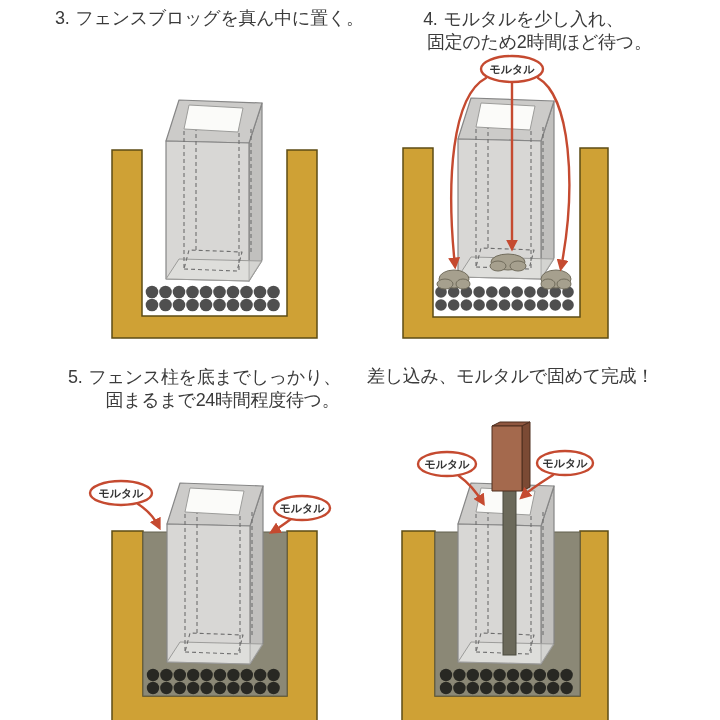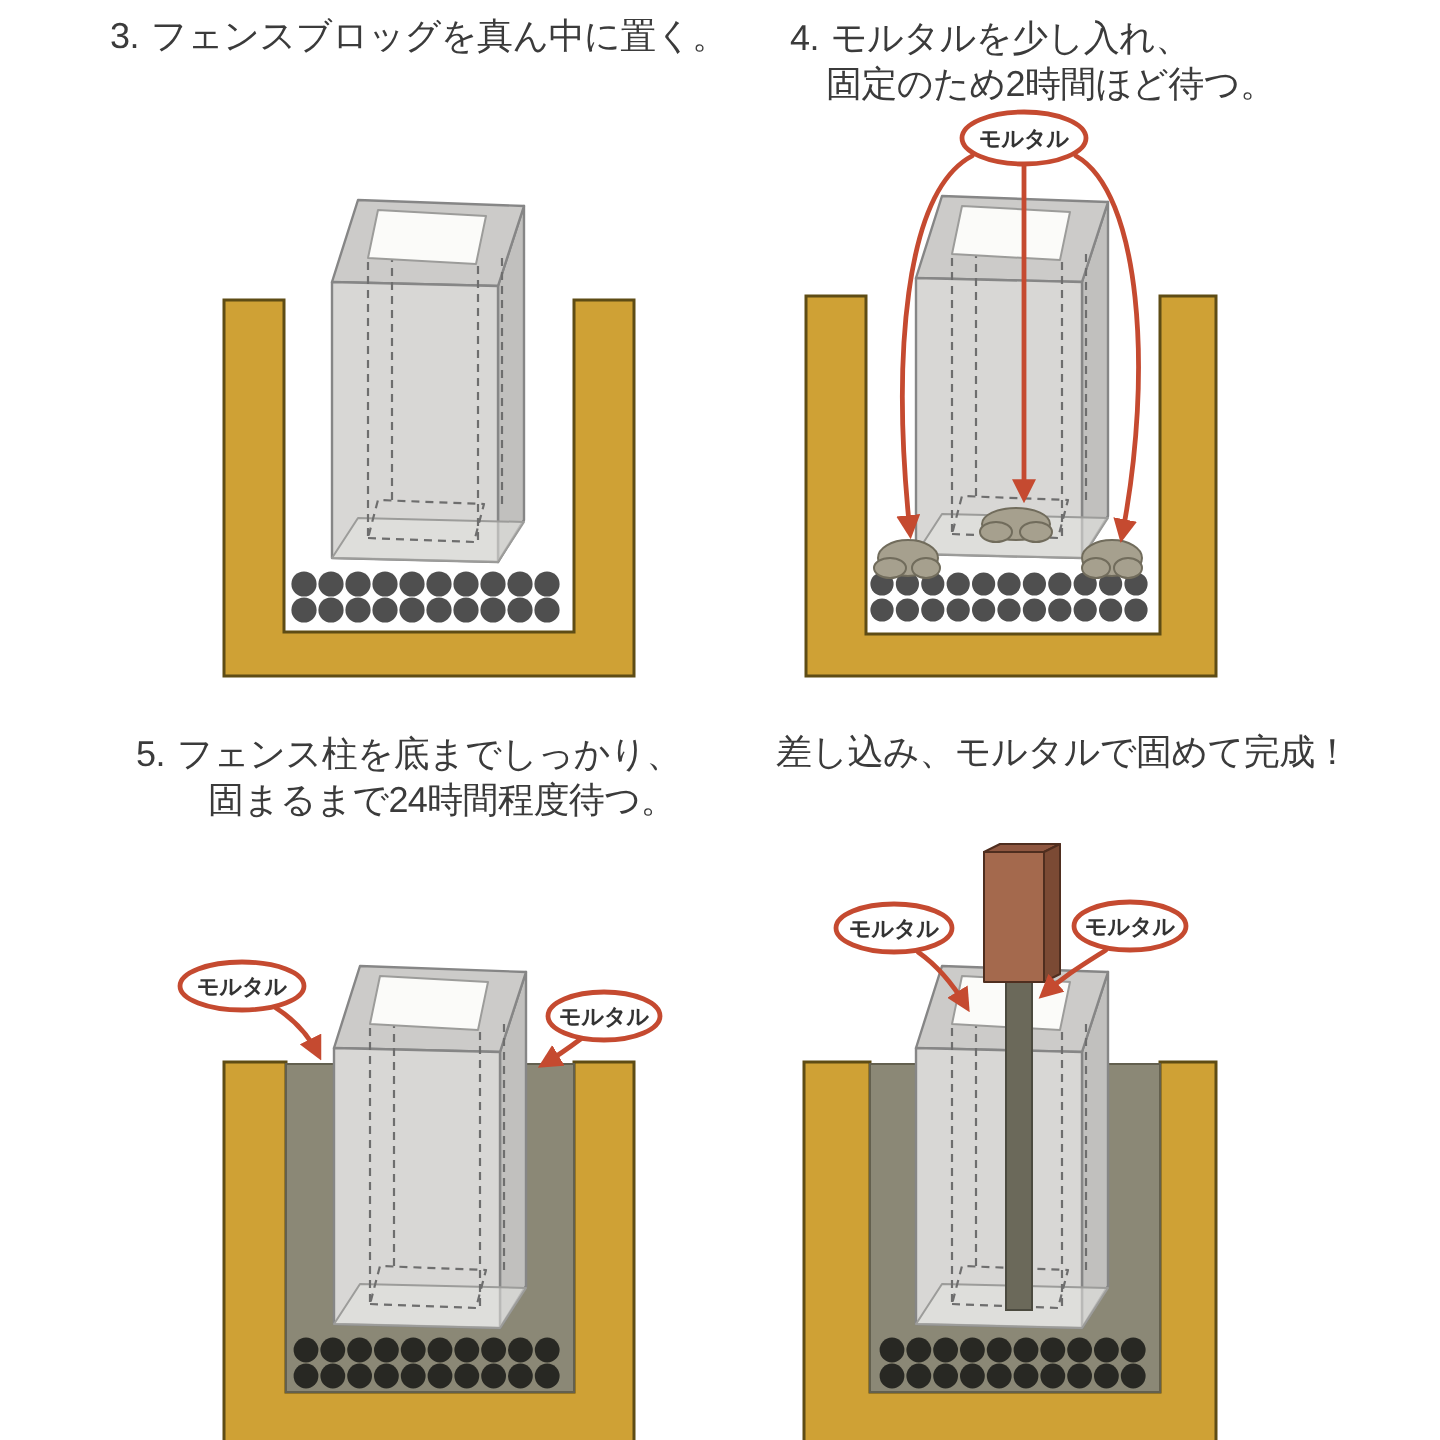--- a/index.html
+++ b/index.html
@@ -1,18 +1,18 @@
 <!DOCTYPE html>
 <html><head>
 <meta charset="utf-8">
 <style>
   html,body{margin:0;padding:0;background:#ffffff;}
   body{width:720px;height:720px;position:relative;overflow:hidden;
        font-family:"Liberation Sans","DejaVu Sans",sans-serif;}
-  .panel{position:absolute;width:360px;height:360px;}
+  .panel{position:absolute;width:360px;height:360px;text-align:center;}
   .illu{position:absolute;left:0;top:0;width:360px;height:360px;display:block;}
   .head{position:absolute;z-index:2;font-size:18px;line-height:23px;color:#3b3b3b;
         white-space:nowrap;letter-spacing:-0.3px;}
   .num{margin-right:6px;}
   .bubble{fill:#ffffff;stroke:#c54a30;stroke-width:2.4;}
   .btxt{font-size:11px;font-weight:bold;fill:#333333;text-anchor:middle;
         font-family:"Liberation Sans","DejaVu Sans",sans-serif;}
   .arrow{fill:none;stroke:#c54a30;stroke-width:2.4;stroke-linecap:round;}
   .blob ellipse{fill:#a6a08e;stroke:#716c5c;stroke-width:1;}
   .soil{fill:#cfa135;stroke:#5e4c15;stroke-width:1.5;}
@@ -71,21 +71,21 @@
         <circle cx="260" cy="305" r="6.3"></circle>
         <circle cx="273.5" cy="305" r="6.3"></circle>
       </g>
     <use href="#fence-block"></use>
   </svg>
 </div>
 
 <div class="panel" style="left:360px;top:0">
   <div class="head" style="left:35px;top:8px">
     <div><span class="num">4.</span><span>モルタルを少し入れ、</span></div>
-    <div style="margin-left:18px">固定のため2時間ほど待つ。</div>
+    <div style="margin-left:32px">固定のため2時間ほど待つ。</div>
   </div>
   <svg class="illu" viewBox="0 0 360 360">
     <path class="soil" d="M43,148 H73 V317 H220 V148 H248 V338 H43 Z"></path>
     <g fill="#4f4f4f">
         <circle cx="81" cy="292" r="5.8"></circle>
         <circle cx="93.7" cy="292" r="5.8"></circle>
         <circle cx="106.4" cy="292" r="5.8"></circle>
         <circle cx="119.1" cy="292" r="5.8"></circle>
         <circle cx="131.8" cy="292" r="5.8"></circle>
         <circle cx="144.5" cy="292" r="5.8"></circle>
@@ -165,21 +165,21 @@
     <path class="arrow" marker-end="url(#arrowhead)" d="M291,159 C283,165 277,169 272,172"></path>
     <ellipse class="bubble" cx="121" cy="133" rx="31" ry="12"></ellipse>
     <text class="btxt" x="121" y="137">モルタル</text>
     <ellipse class="bubble" cx="302" cy="148" rx="28" ry="12"></ellipse>
     <text class="btxt" x="302" y="152">モルタル</text>
   </svg>
 </div>
 
 <div class="panel" style="left:360px;top:360px">
   <div class="head" style="left:7px;top:5px">
-    <div style="margin-left:21px">差し込み、モルタルで固めて完成！</div>
+    <div style="">差し込み、モルタルで固めて完成！</div>
   </div>
   <svg class="illu" viewBox="0 0 360 360">
     <path class="soil" d="M42,171 H75 V336 H220 V171 H248 V365 H42 Z"></path>
     <rect class="mortar" x="75" y="172" width="145" height="164"></rect>
     <g fill="#282823">
         <circle cx="86" cy="315" r="6.2"></circle>
         <circle cx="99.4" cy="315" r="6.2"></circle>
         <circle cx="112.8" cy="315" r="6.2"></circle>
         <circle cx="126.2" cy="315" r="6.2"></circle>
         <circle cx="139.6" cy="315" r="6.2"></circle>

